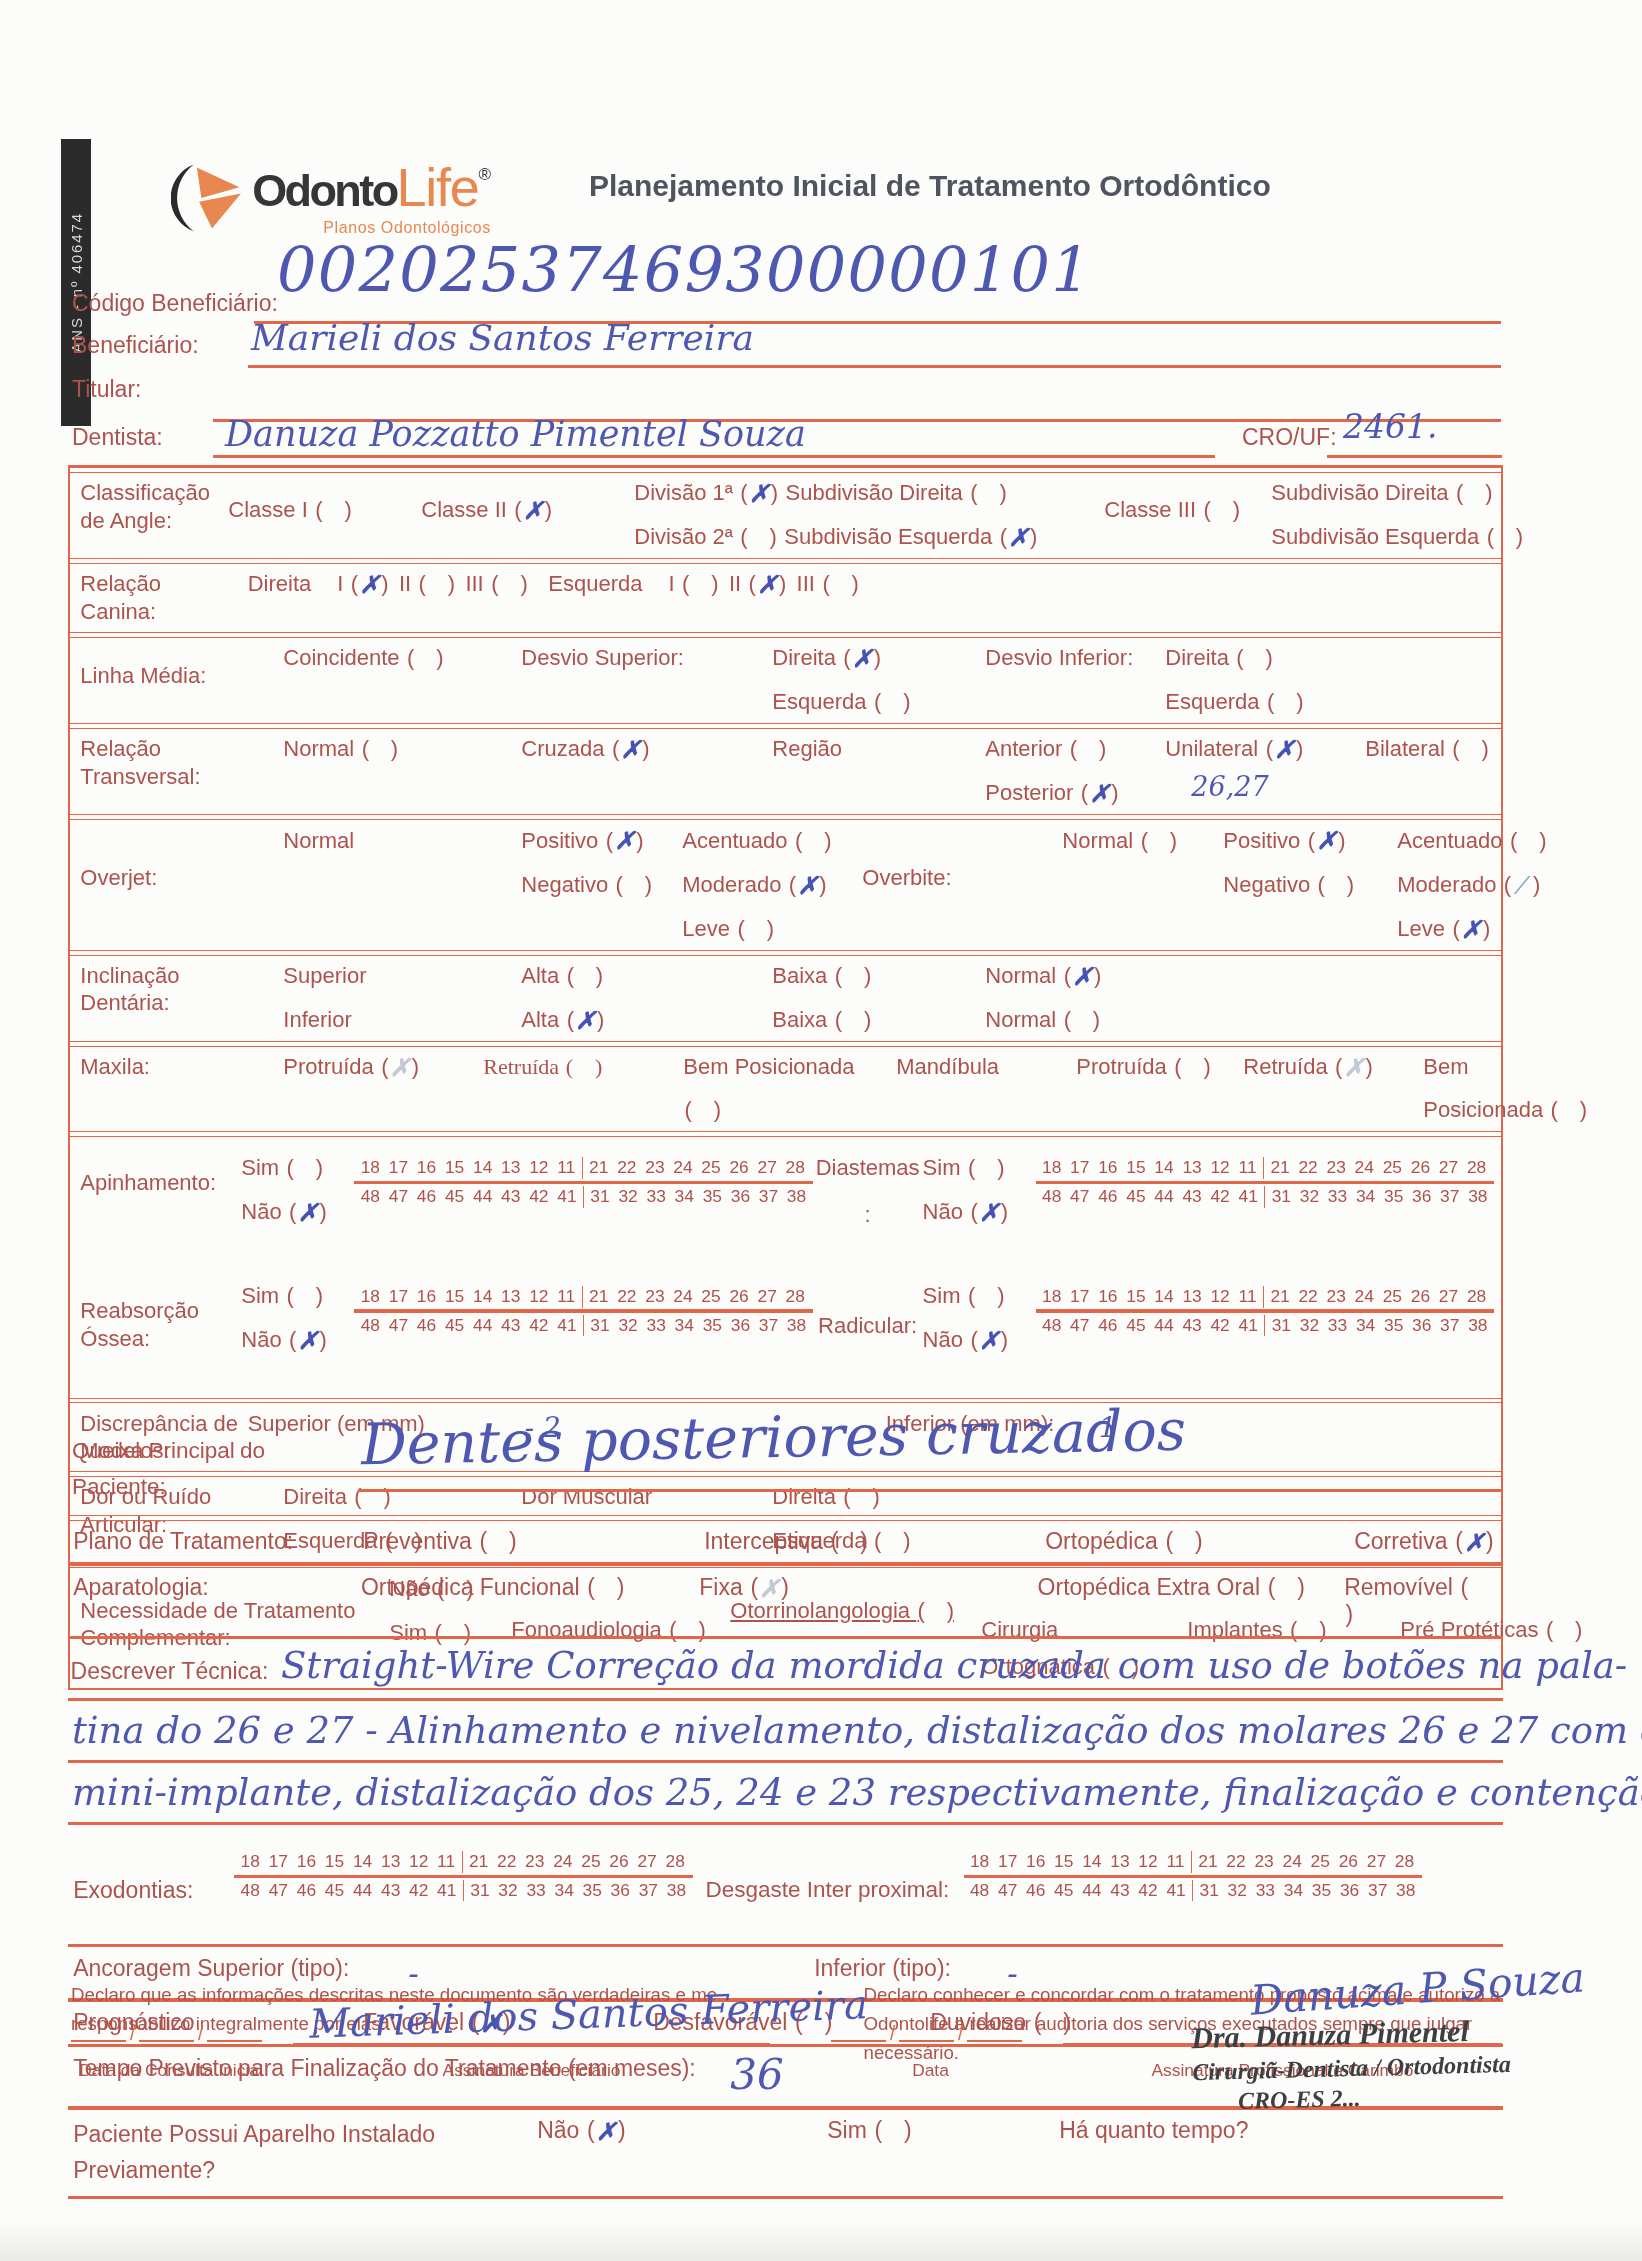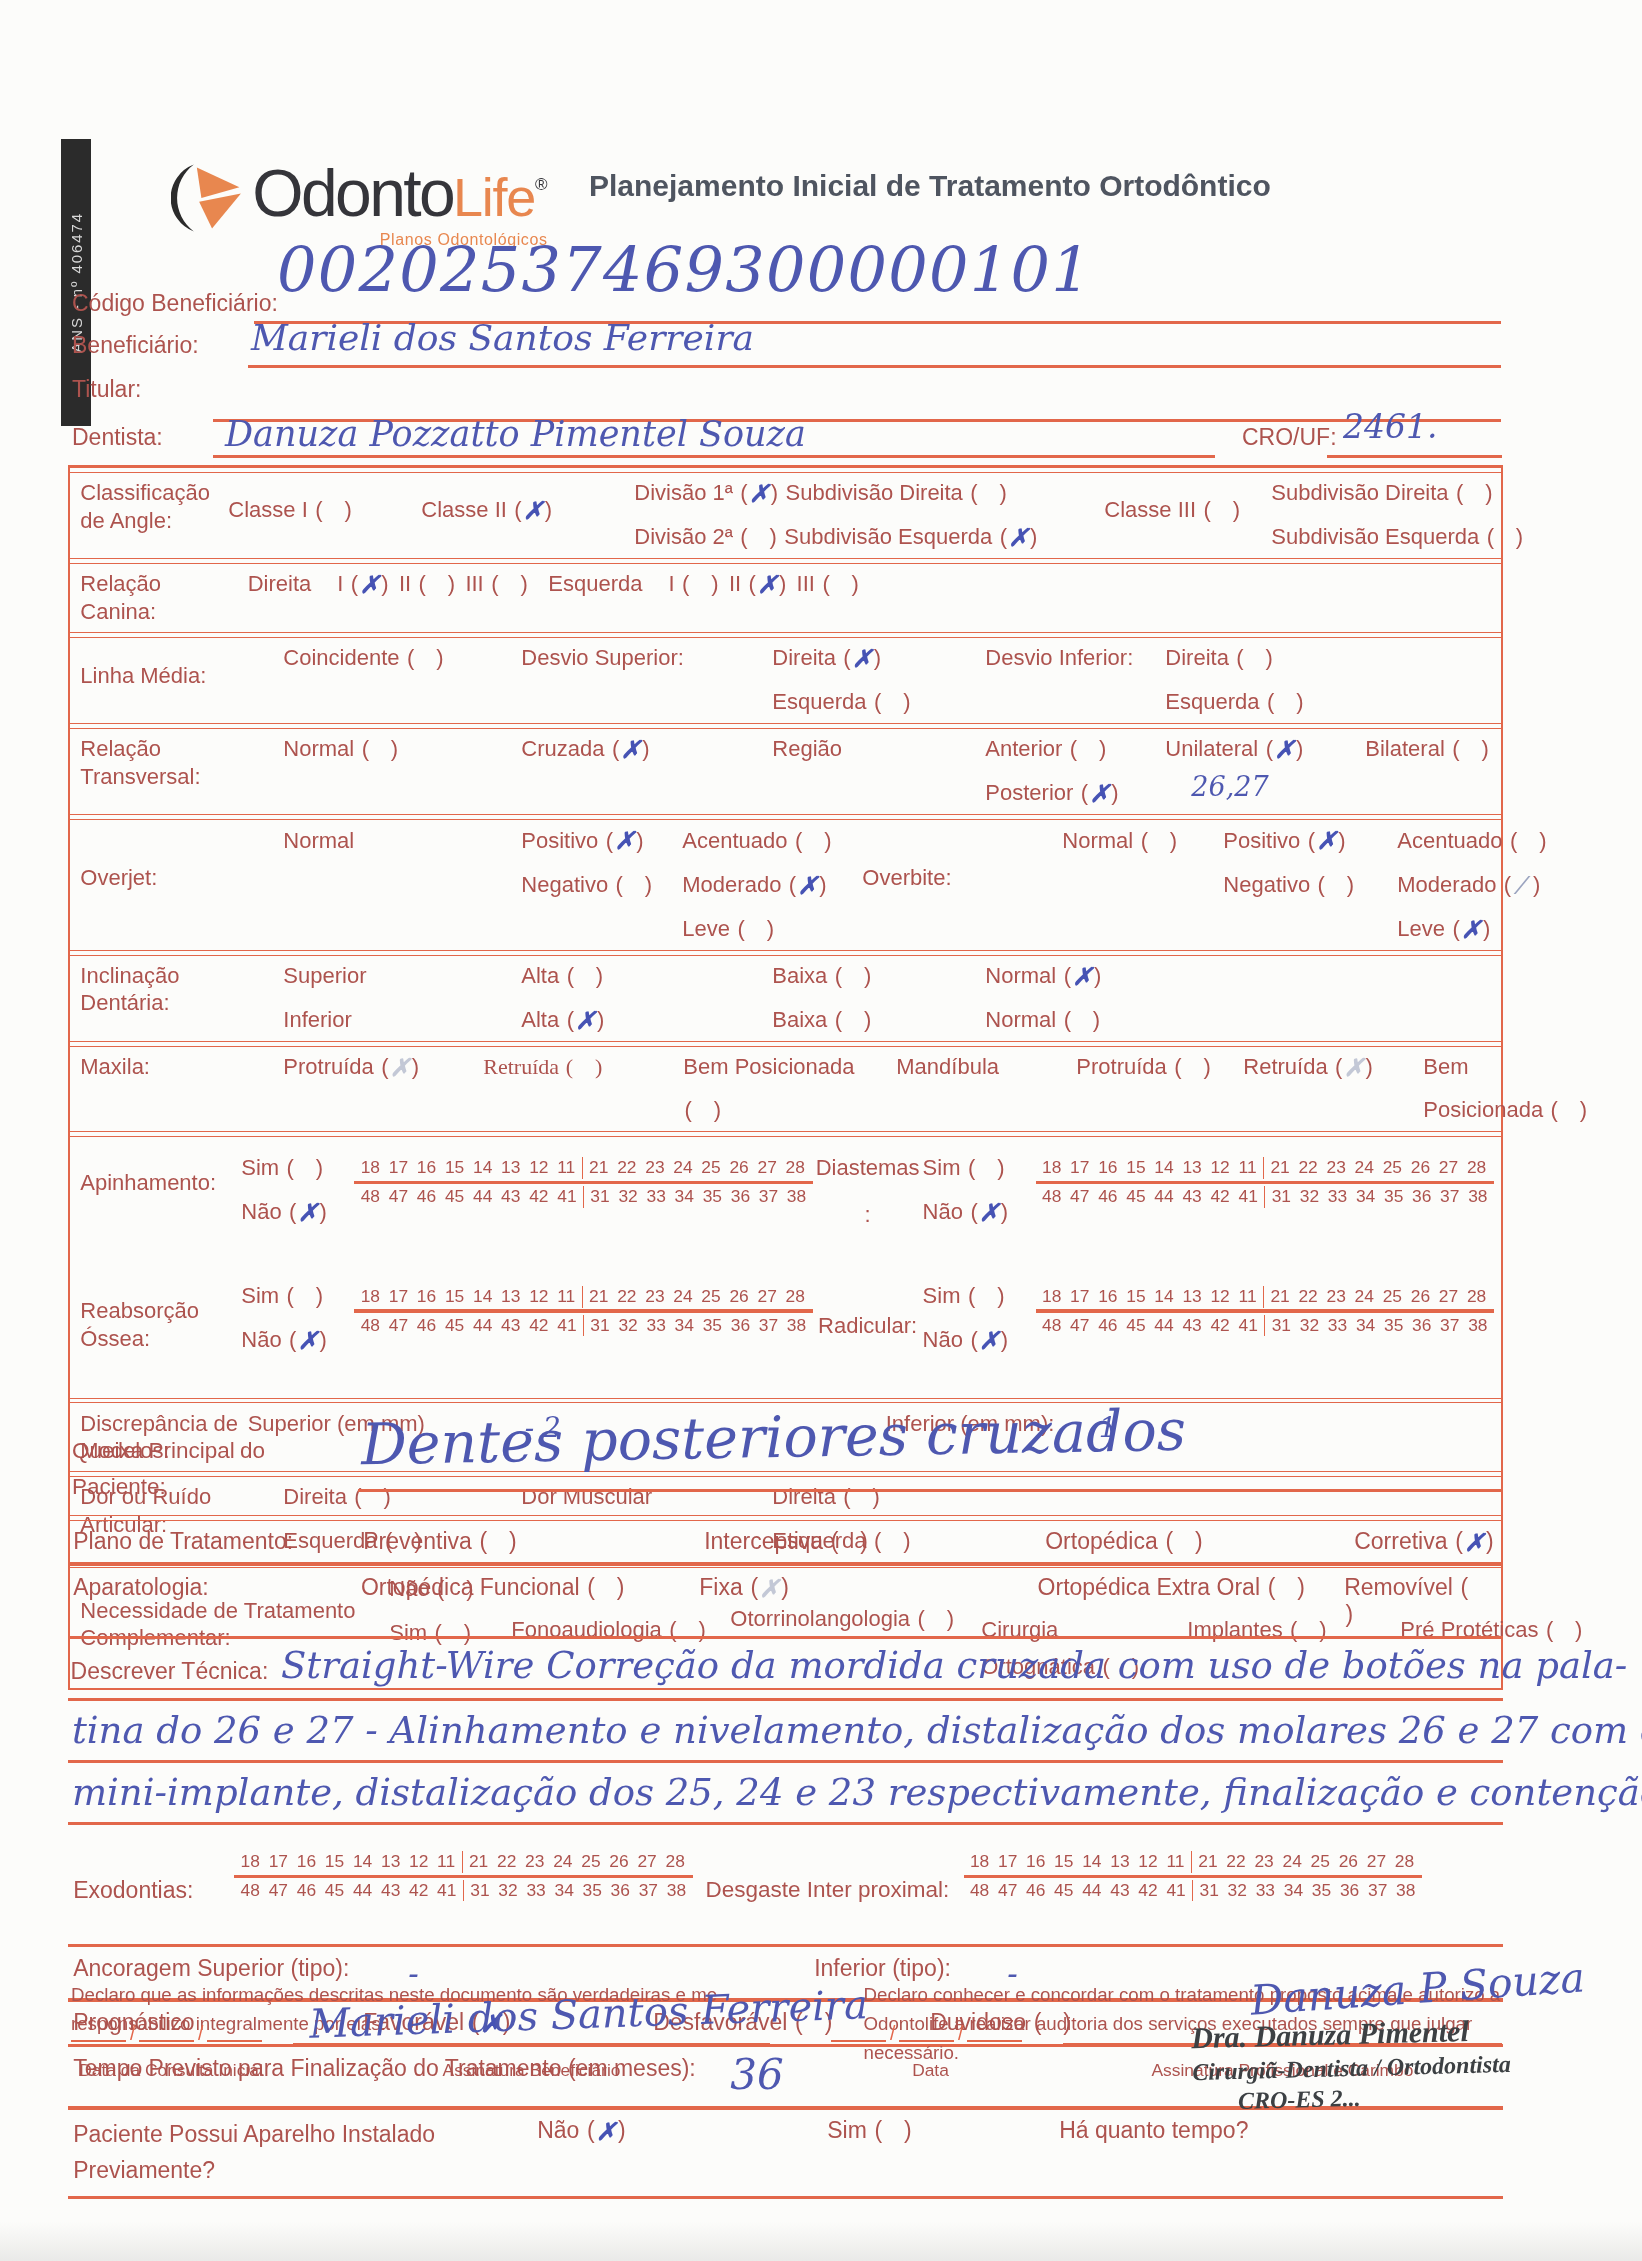--- a/index.html
+++ b/index.html
@@ -14,21 +14,21 @@
   body{background:#e8e8e8;font-family:"Liberation Sans",sans-serif;}
   .page{position:relative;width:1643px;height:2261px;background:#fcfcfa;overflow:hidden;}
 
   
   .ans-bar{position:absolute;left:61px;top:139px;width:30px;height:287px;background:#2b2b2b;
            display:flex;align-items:center;justify-content:center;}
   .ans-bar span{writing-mode:vertical-rl;transform:rotate(180deg);color:#d9d9d9;font-size:15px;letter-spacing:1.9px;}
   .logo{position:absolute;left:171px;top:160px;display:flex;align-items:flex-start;}
   .logo-icon{width:76px;height:76px;margin-right:5.2px;}
   .logo-words{line-height:1;}
-  .logo-odonto{font-size:66px;font-weight:normal;letter-spacing:-2.6px;color:#35353a;}
+  .logo-odonto{font-size:45px;font-weight:bold;letter-spacing:-2.6px;color:#35353a;}
   .logo-life{font-size:54px;font-weight:normal;letter-spacing:-1.3px;color:#e8874f;}
   .logo-reg{font-size:17px;color:#35353a;vertical-align:26px;}
   .logo-tagline{text-align:right;color:#e8874f;font-size:16px;margin-top:6.4px;letter-spacing:0.6px;}
   .doc-title{position:absolute;left:589px;top:169px;font-size:30px;font-weight:bold;color:var(--title);}
 
   
   .flabel{position:absolute;font-size:23px;color:var(--red);}
   .hw{font-family:"DejaVu Serif",serif;font-style:italic;color:#4e58b0;white-space:nowrap;}
   .uline{position:absolute;height:3.2px;background:var(--line);}
 
@@ -352,21 +352,21 @@
     </div>
     <div class="sep"></div>
 
     <div class="row" style="min-height:103px;">
       <div class="rl" style="width:309px;margin-top:22px;">Necessidade de Tratamento Complementar:</div>
       <div class="it stack" style="width:122px;">
         <div><span class="cbl">Não</span> <span class="pp">(</span><span class="mk"></span><span class="pp">)</span></div>
         <div><span class="cbl">Sim</span> <span class="pp">(</span><span class="mk"></span><span class="pp">)</span></div>
       </div>
       <div class="it" style="width:219px;margin-top:41px;"><span class="cbl">Fonoaudiologia</span> <span class="pp">(</span><span class="mk"></span><span class="pp">)</span></div>
-      <div class="it" style="width:251px;margin-top:30px;"><span class="cbl">Otorrinolangologia</span> <span class="pp">(</span><span class="mk"></span><span class="pp">)</span></div>
+      <div class="it" style="width:251px;margin-top:22px;text-decoration:underline;"><span class="cbl">Otorrinolangologia</span> <span class="pp">(</span><span class="mk"></span><span class="pp">)</span></div>
       <div class="it" style="width:206px;margin-top:41px;">
         <div>Cirurgia</div>
         <div style="margin-top:9px;"><span class="cbl">Ortognática</span> <span class="pp">(</span><span class="mk"></span><span class="pp">)</span></div>
       </div>
       <div class="it" style="width:213px;margin-top:41px;"><span class="cbl">Implantes</span> <span class="pp">(</span><span class="mk"></span><span class="pp">)</span></div>
       <div class="it" style="margin-top:41px;"><span class="cbl">Pré Protéticas</span> <span class="pp">(</span><span class="mk"></span><span class="pp">)</span></div>
     </div>
   </div>
 
   <div class="queixa-label">

